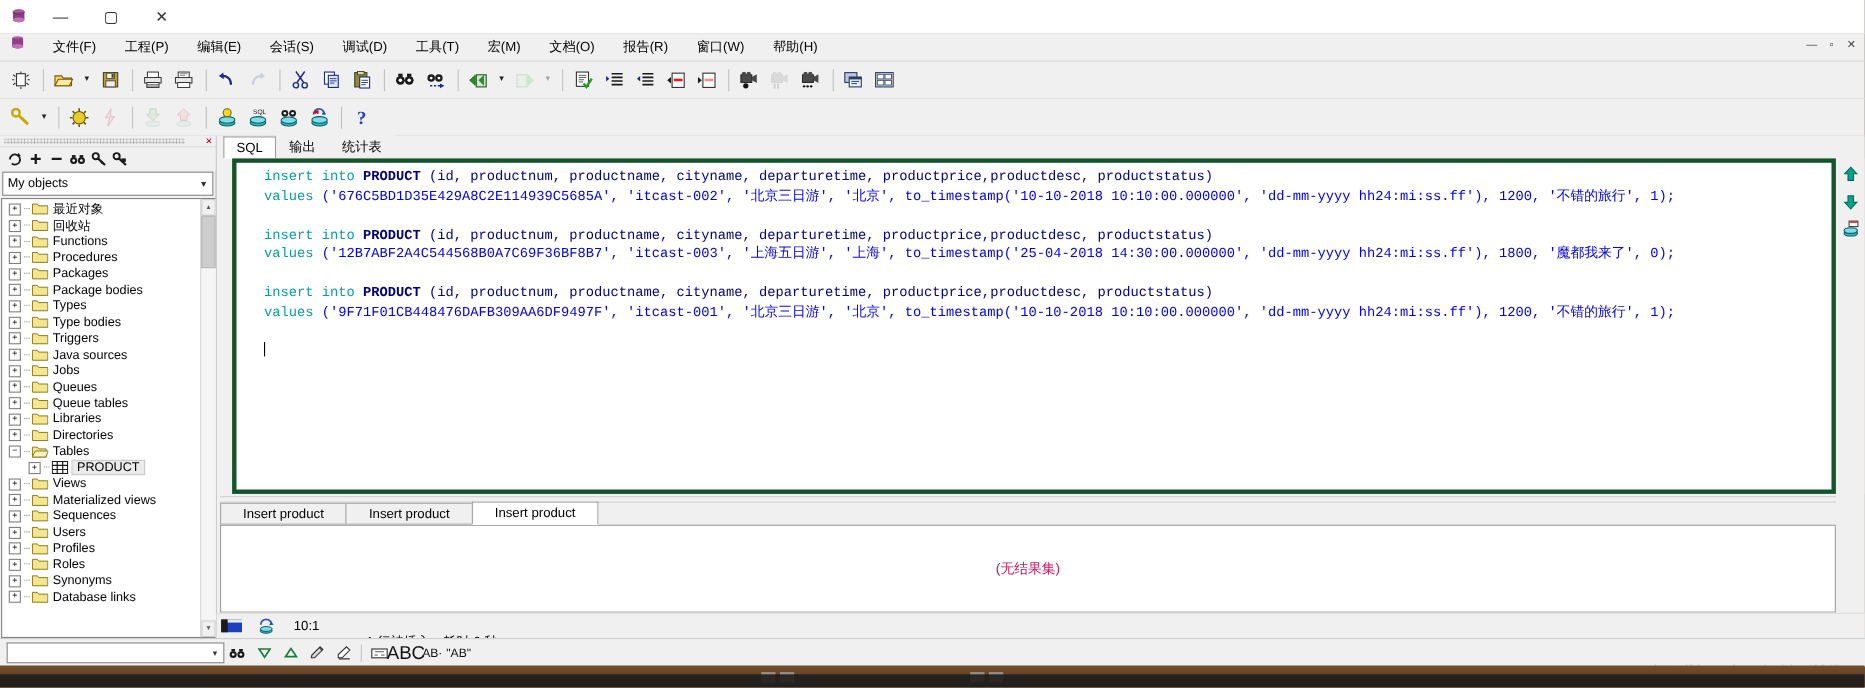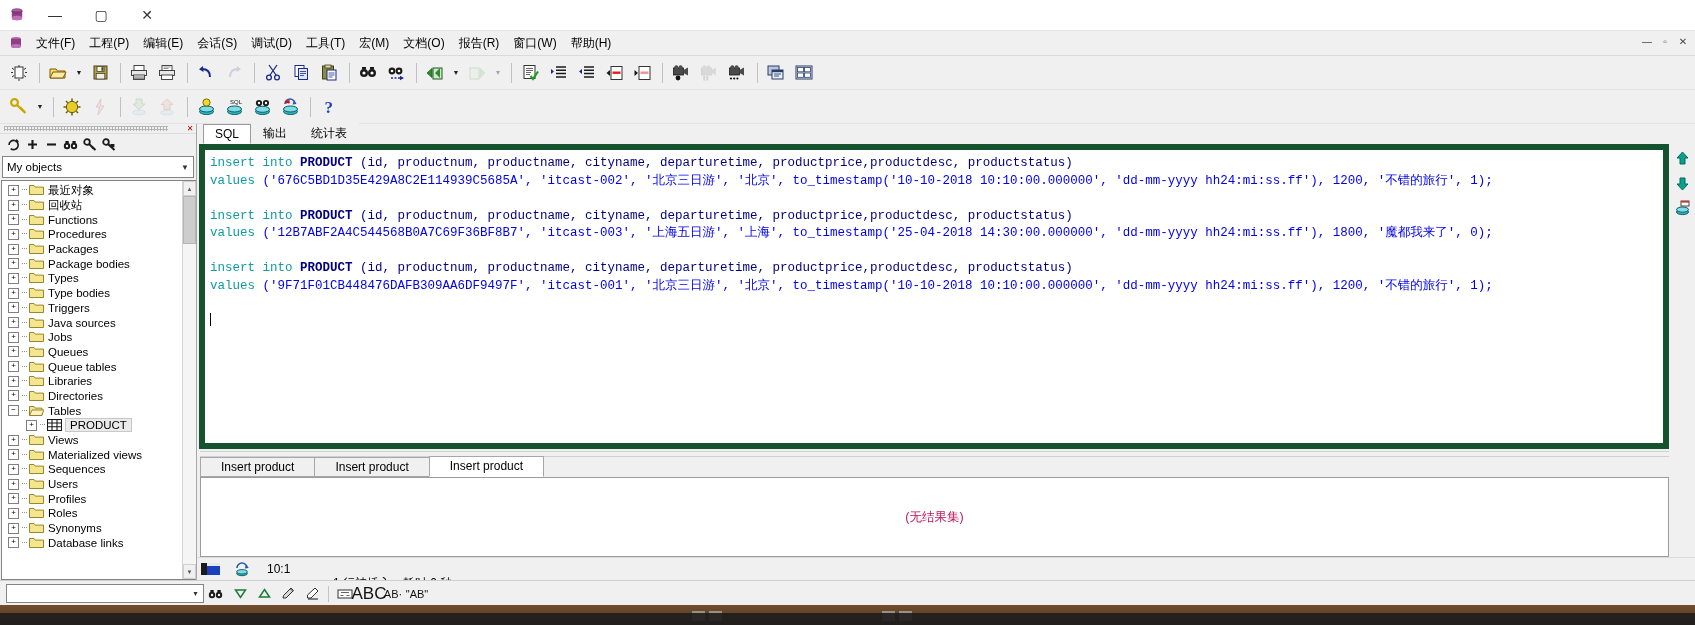--- a/index.html
+++ b/index.html
@@ -28,23 +28,24 @@
     font-size:12.5px;color:#000;white-space:nowrap;overflow:hidden;
     flex:1 1 auto;
   }
   .winbtns{display:flex;flex:0 0 auto;height:30px;}
   .winbtn{
     width:46px;height:30px;display:flex;align-items:center;justify-content:center;
     font-size:14px;color:#333;
   }
   
   .menubar{
-    height:24px;display:flex;align-items:center;
+    height:24px;display:flex;align-items:flex-start;
     background:#f0f0f0;flex:0 0 auto;border-bottom:1px solid #dadada;
     position:relative;
+    gap:12px;
   }
   .menubar .mdi-icon{width:16px;height:16px;margin:0 5px 0 8px;flex:0 0 auto;}
   .menuitem{
     padding:3px 7px;font-size:12px;color:#000;white-space:nowrap;
   }
   .mdi-btns{position:absolute;right:4px;top:2px;display:flex;gap:2px;}
   .mdi-btn{
     width:16px;height:16px;display:flex;align-items:center;justify-content:center;
     font-size:10px;color:#444;font-family:"Liberation Sans",sans-serif;
   }
@@ -125,22 +126,22 @@
   
   .doc{flex:1 1 auto;min-width:0;display:flex;flex-direction:column;background:#f0f0f0;}
   .doctabs{height:20px;display:flex;align-items:flex-end;padding-left:6px;gap:0;flex:0 0 auto;}
   .dtab{
     padding:2px 11px 2px 11px;font-size:12px;color:#000;background:#f0f0f0;
     border:1px solid transparent;border-bottom:none;
   }
   .dtab.active{background:#fff;border-color:#9c9c9c;border-bottom:1px solid #fff;}
   .editor-row{flex:1 1 auto;display:flex;min-height:0;}
   .editor{
-    flex:1 1 auto;min-width:0;background:#fff;border:6px solid #14532d;
-    margin:0 0 0 2px;position:relative;overflow:hidden;
+    flex:1 1 auto;min-width:0;background:#fff;border:4px solid #14532d;
+    margin:0 0 0 14px;position:relative;overflow:hidden;padding-left:20px;
   }
   .code{
     font-family:"Liberation Mono","DejaVu Sans Mono",monospace;
     font-size:12.5px;line-height:17.5px;white-space:pre;padding:5px 0 0 5px;
     color:#0000cc;
   }
   .kw{color:#0f9ba0;}
   .obj{color:#000080;font-weight:bold;}
   .plain{color:#000080;}
   .str{color:#0000ee;}

